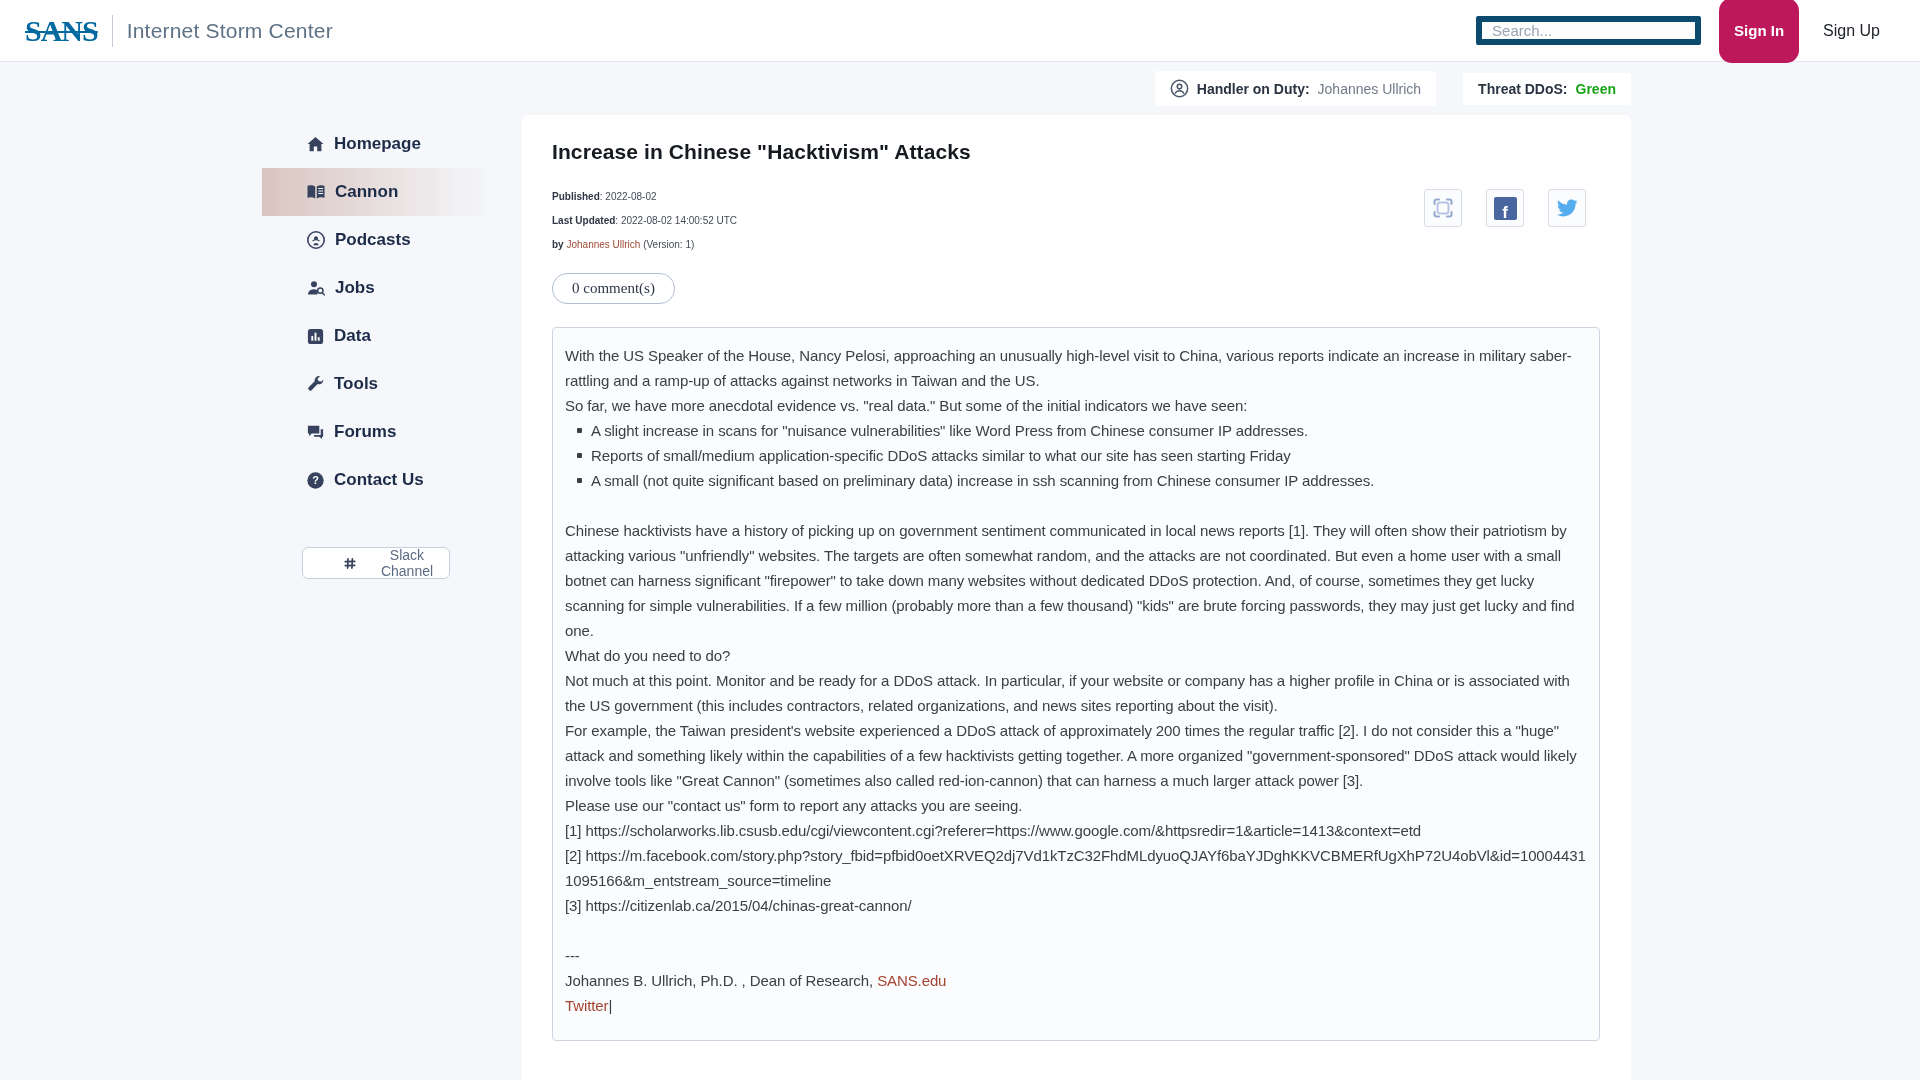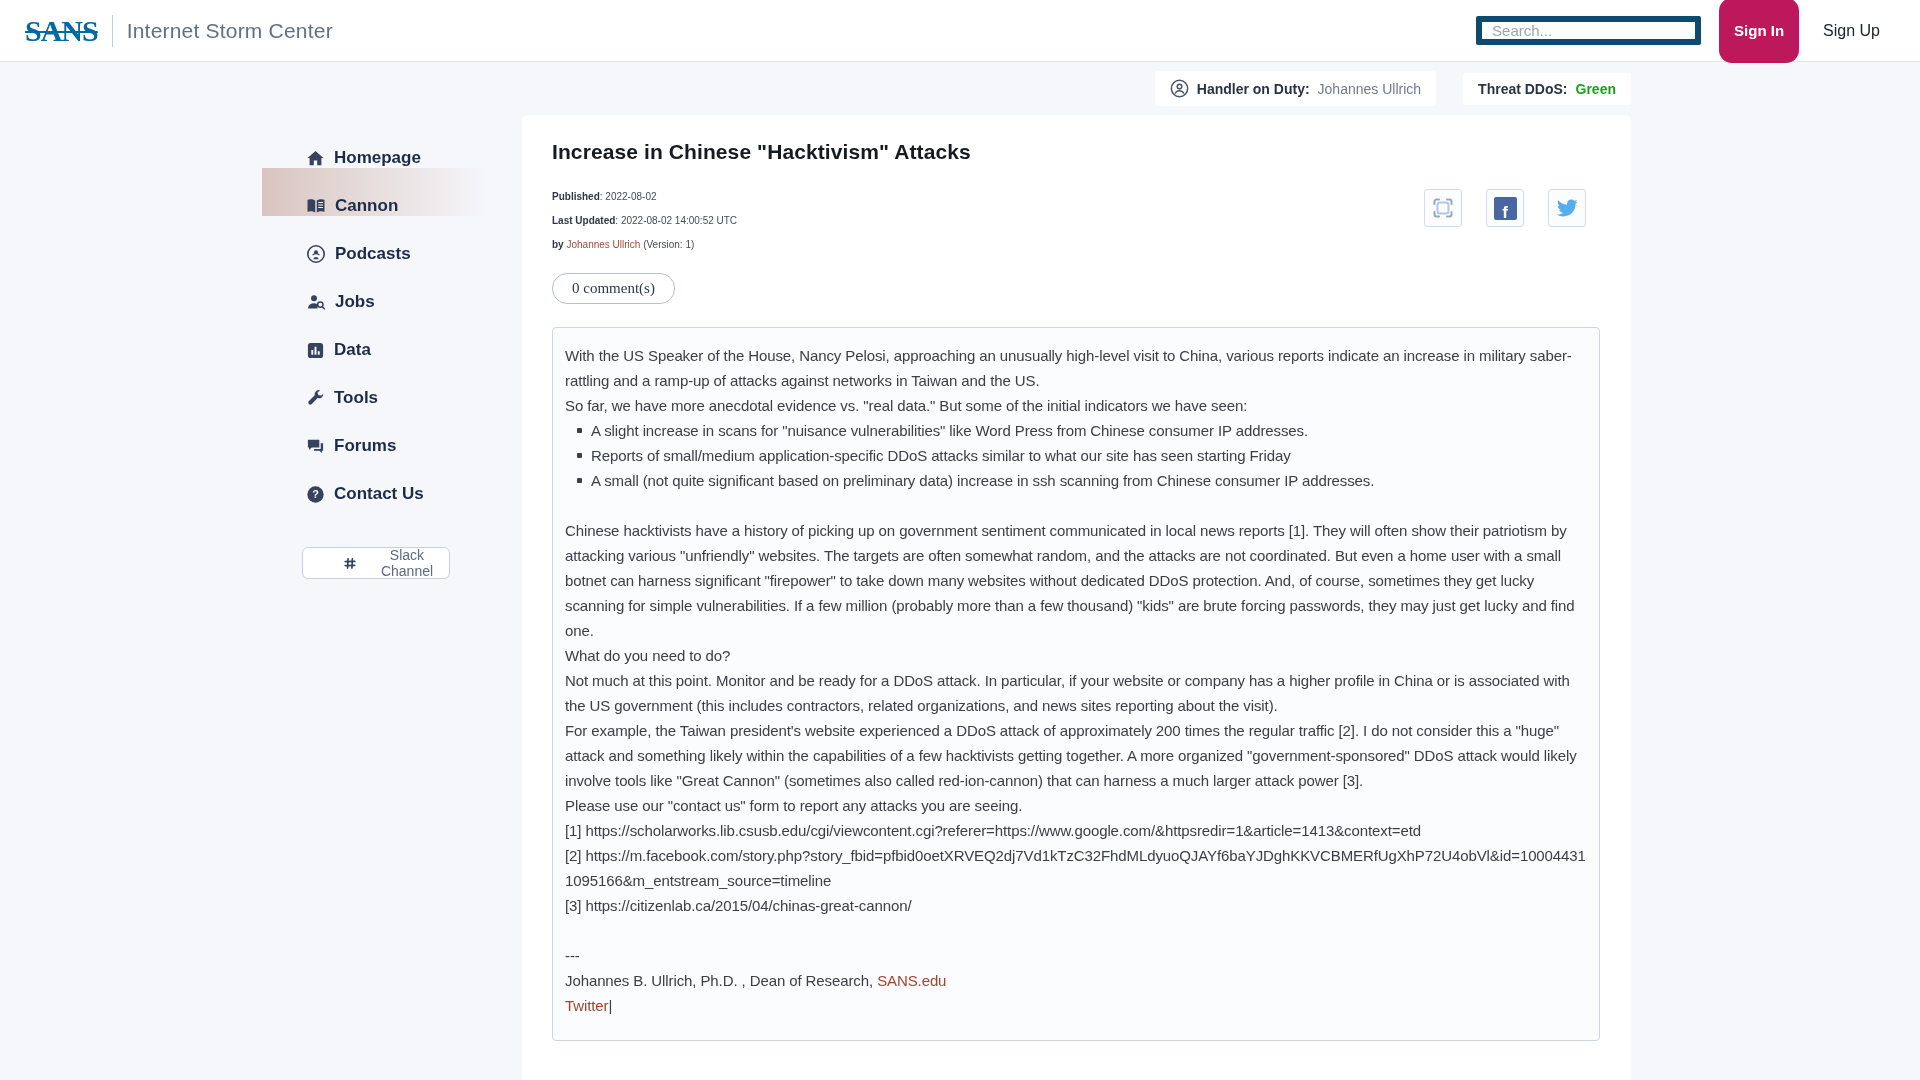--- a/index.html
+++ b/index.html
@@ -49,21 +49,21 @@
     display:flex; align-items:center; gap:8px; font-size:14px;
   }
   .status-chip .chip-label { font-weight:700; color:#2a3342; }
   .chip-name { color:#707a8a; }
   .threat-green { font-weight:700; }
 
   
   .content { display:flex; align-items:flex-start; min-height:965px; }
   .sidebar { width:272px; margin-left:250px; padding-top:5px; flex-shrink:0; }
   .nav-item {
-    height:48px; display:flex; align-items:flex-end; gap:9px;
+    height:48px; display:flex; align-items:center; gap:9px;
     padding-left:56px; cursor:pointer;
     font-size:17px; font-weight:700; color:#1c2b47;
   }
   .nav-item svg { flex-shrink:0; }
   .nav-item.active {
     margin-left:12px; padding-left:44px;
     background:linear-gradient(to right, #d9c5c0 0%, rgba(245,247,251,0) 88%);
   }
   .slack-btn {
     margin:43px 0 0 52px; height:32px; width:148px;

